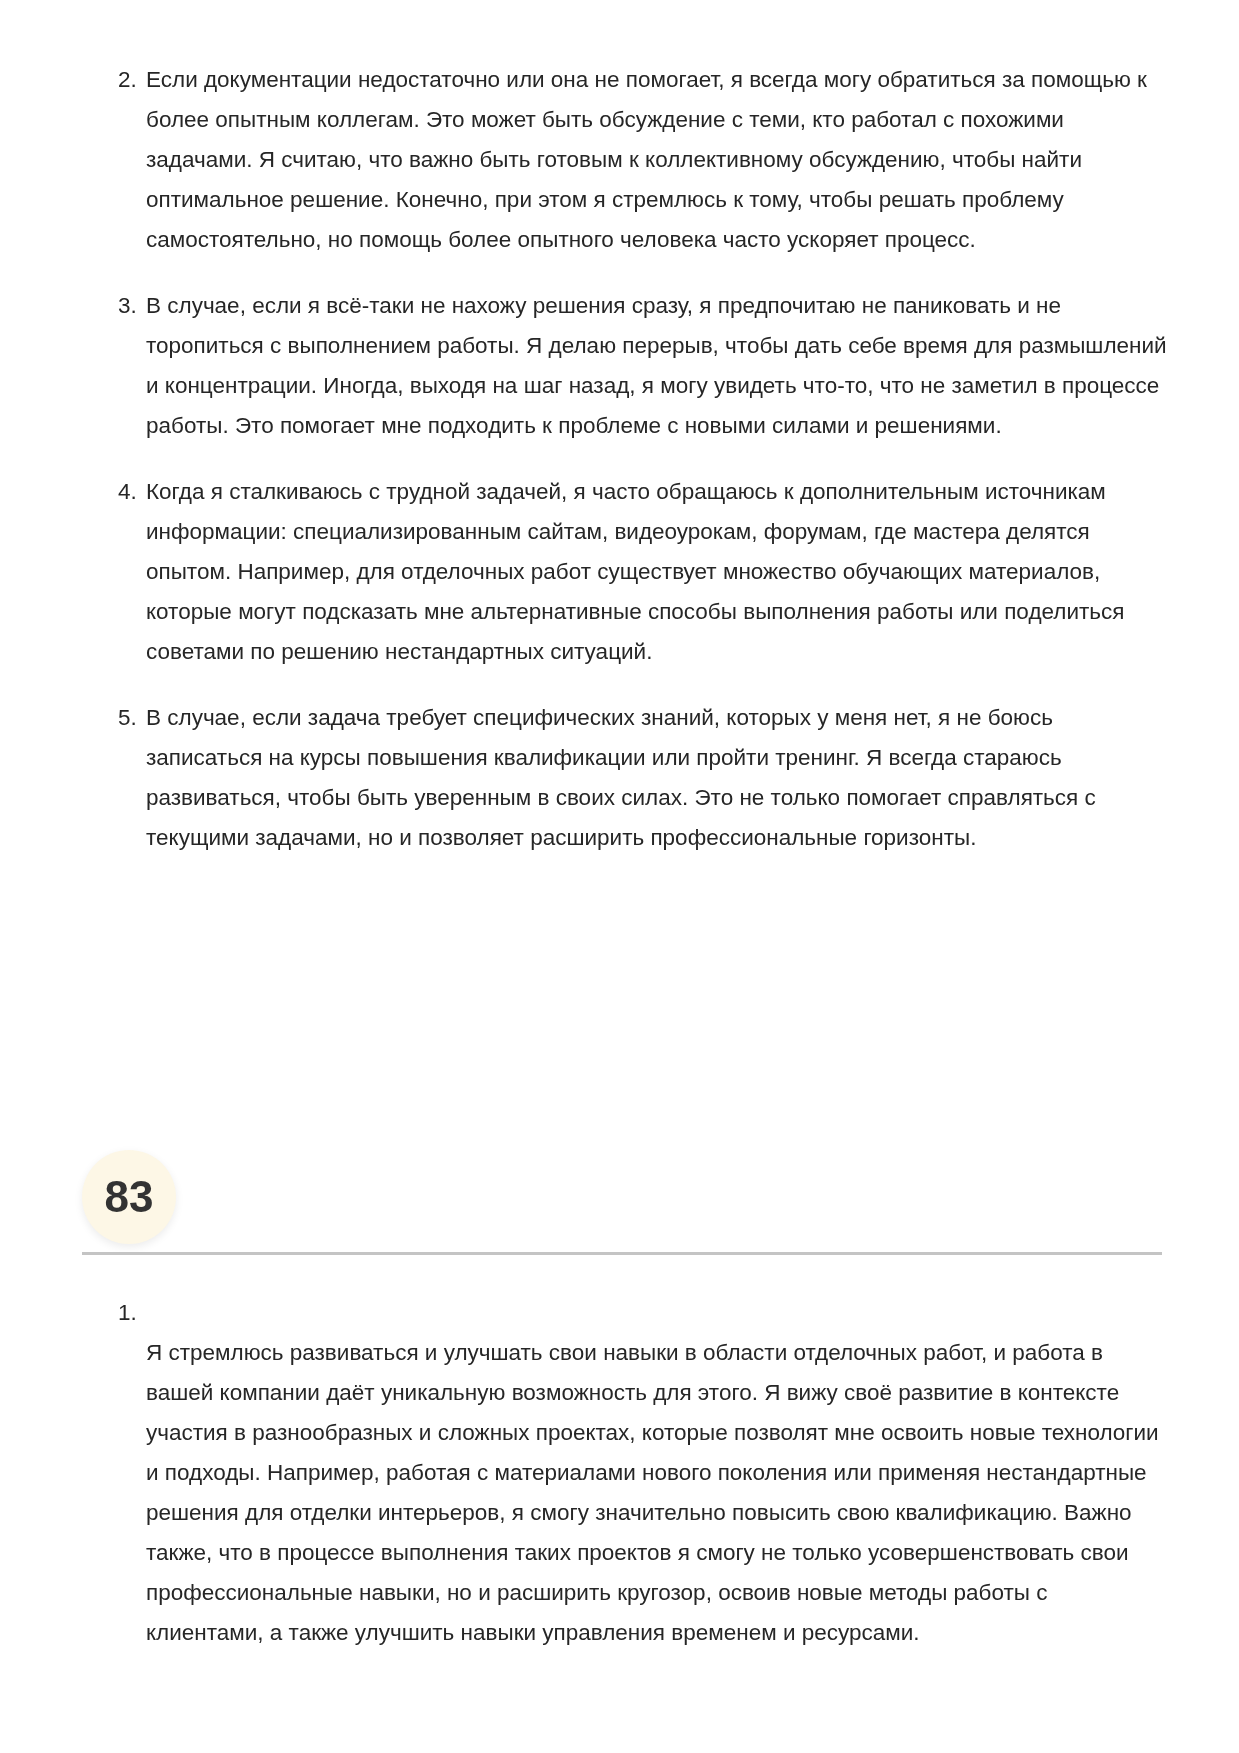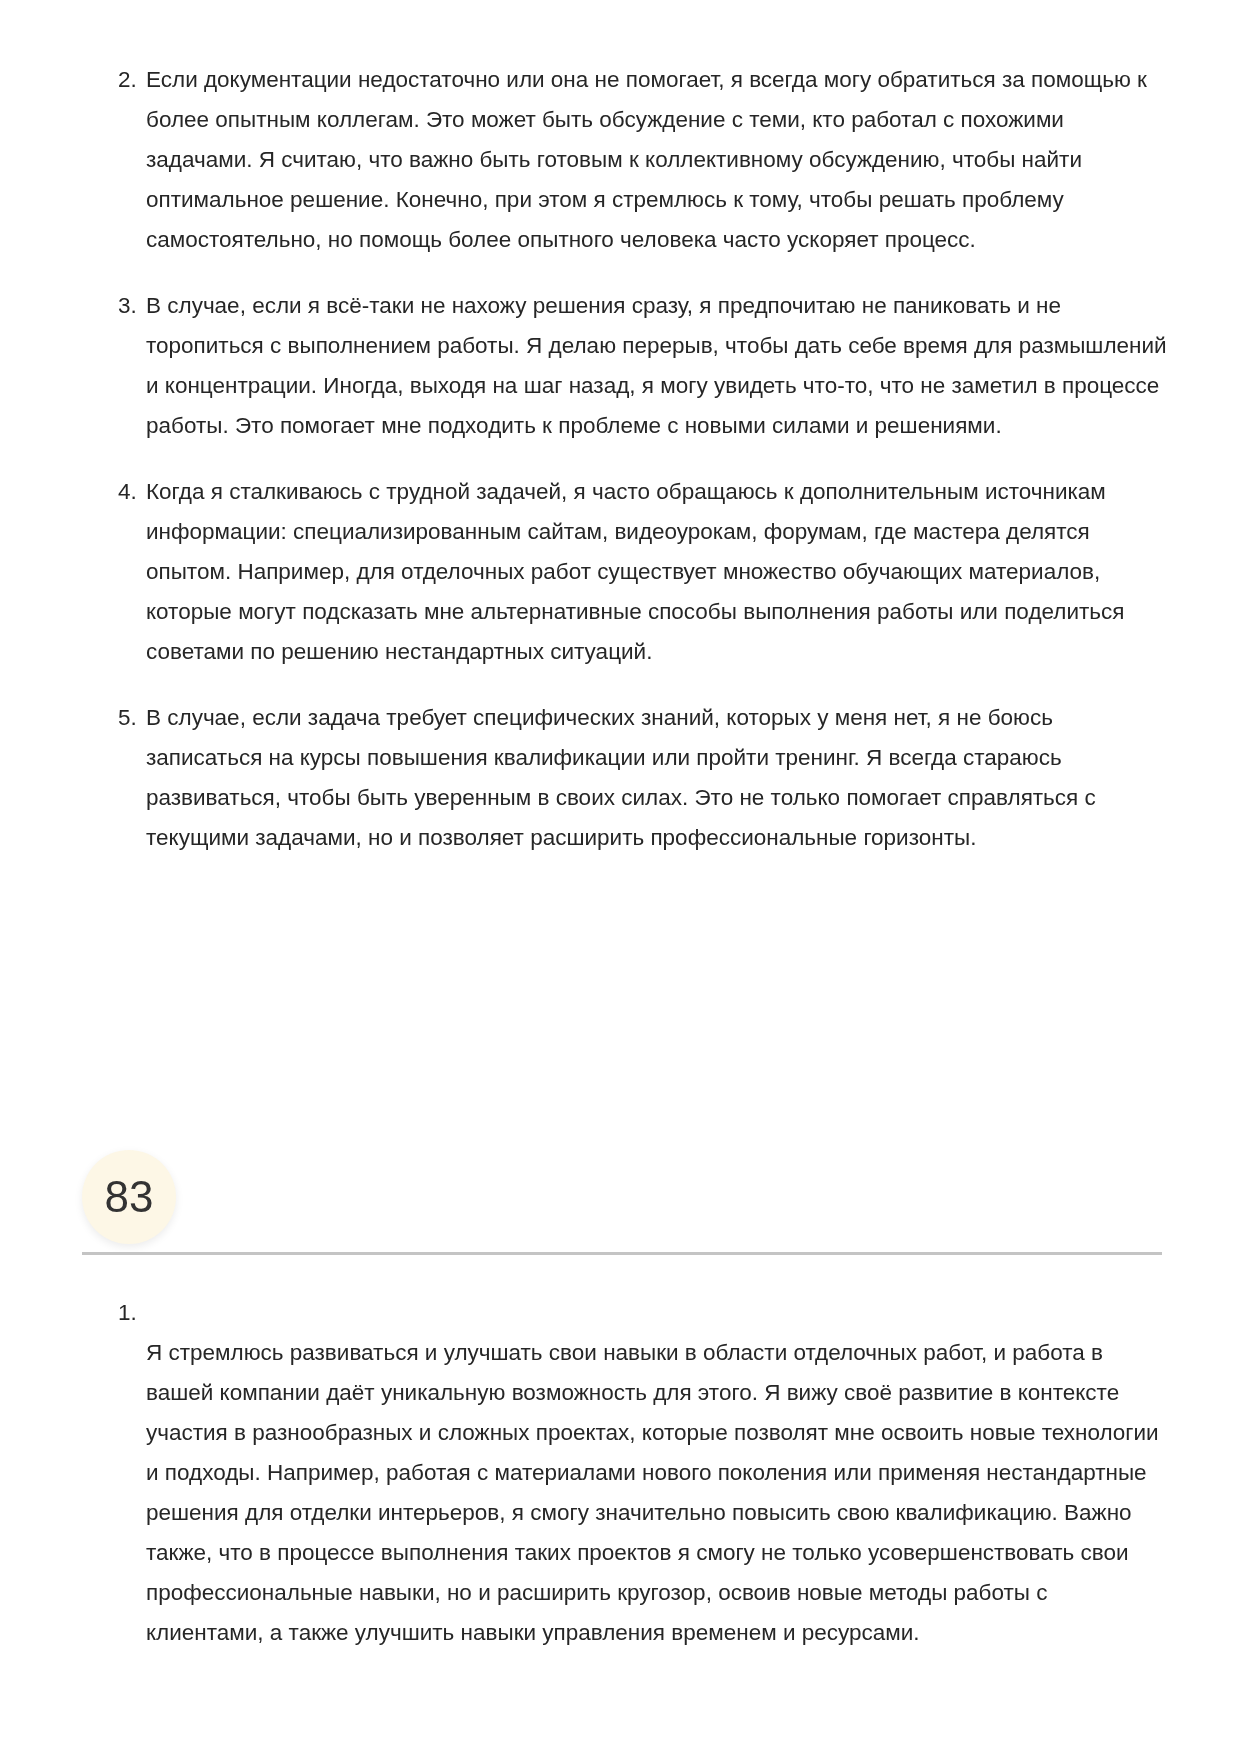--- a/index.html
+++ b/index.html
@@ -55,21 +55,21 @@
       left: 2px;
       top: 0;
       width: 94px;
       height: 94px;
       border-radius: 50%;
       background: #fdf7e6;
       box-shadow: 0 3px 8px rgba(0,0,0,0.08);
       display: flex;
       align-items: center;
       justify-content: center;
-      font-weight: normal;
+      font-weight: bold;
       font-size: 44px;
       color: #333333;
     }
     .section-title {
       position: absolute;
       left: 140px;
       top: 22px;
       font-size: 36px;
       font-weight: bold;
       color: #1a1a1a;

